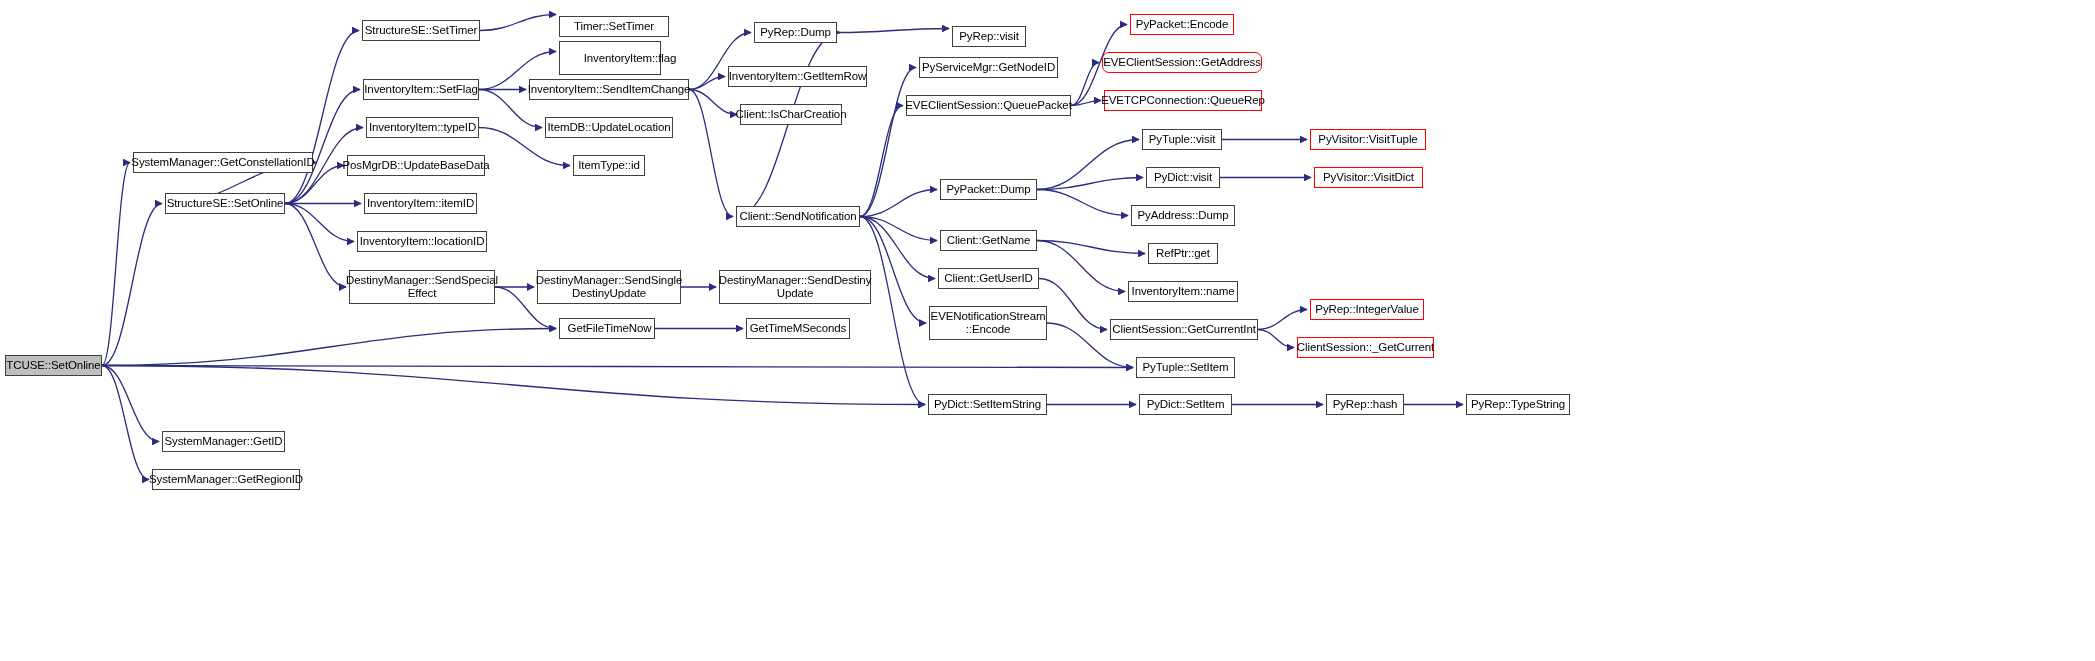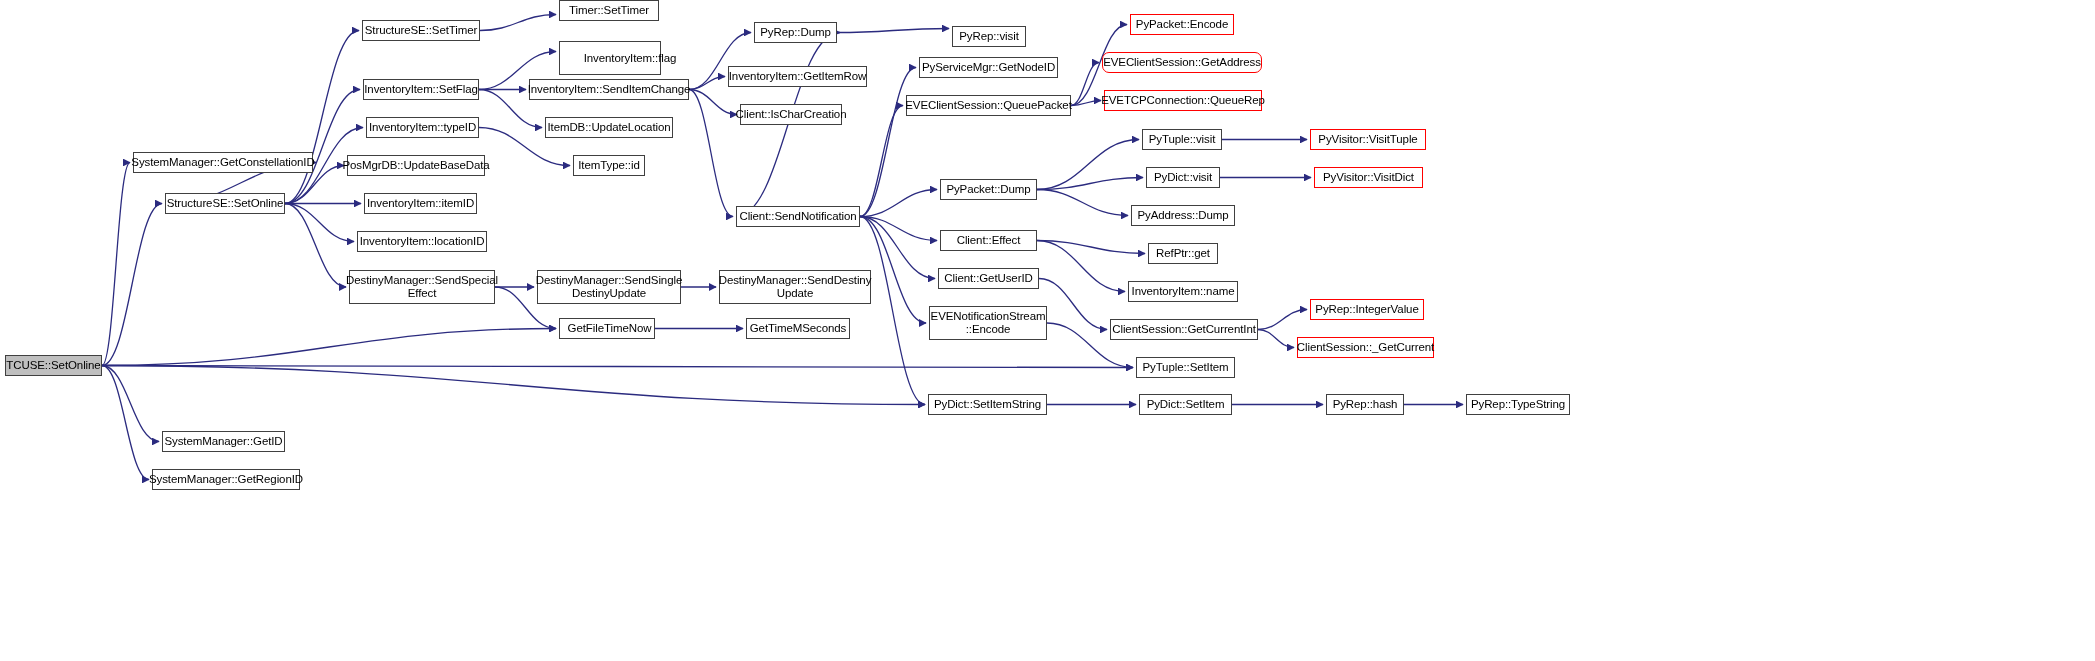--- a/index.html
+++ b/index.html
@@ -123,40 +123,40 @@
       <div class="node" style="left: 152px; top: 469px; width: 148px; height: 21px;">SystemManager::GetRegionID</div>
       <div class="node" style="left: 362px; top: 20px; width: 118px; height: 21px;">StructureSE::SetTimer</div>
       <div class="node" style="left: 363px; top: 79px; width: 116px; height: 21px;">InventoryItem::SetFlag</div>
       <div class="node" style="left: 366px; top: 117px; width: 113px; height: 21px;">InventoryItem::typeID</div>
       <div class="node" style="left: 347px; top: 155px; width: 138px; height: 21px;">PosMgrDB::UpdateBaseData</div>
       <div class="node" style="left: 364px; top: 193px; width: 113px; height: 21px;">InventoryItem::itemID</div>
       <div class="node" style="left: 357px; top: 231px; width: 130px; height: 21px;">InventoryItem::locationID</div>
       <div class="node" style="left: 349px; top: 270px; width: 146px; height: 34px;">DestinyManager::SendSpecial
 Effect</div>
       <div class="node" style="left: 559px; top: 318px; width: 96px; height: 21px; padding-left: 8px;">GetFileTimeNow</div>
-      <div class="node" style="left: 559px; top: 0; width: 100px; height: 21px;">Timer::SetTimer</div>
+      <div class="node" style="left: 559px; top: 16px; width: 110px; height: 21px;">Timer::SetTimer</div>
       <div class="node" style="left: 559px; top: 41px; width: 102px; height: 34px; padding-left: 43px;">InventoryItem::flag</div>
       <div class="node" style="left: 529px; top: 79px; width: 160px; height: 21px;">InventoryItem::SendItemChange</div>
       <div class="node" style="left: 545px; top: 117px; width: 128px; height: 21px;">ItemDB::UpdateLocation</div>
       <div class="node" style="left: 573px; top: 155px; width: 72px; height: 21px;">ItemType::id</div>
       <div class="node" style="left: 537px; top: 270px; width: 144px; height: 34px;">DestinyManager::SendSingle
 DestinyUpdate</div>
       <div class="node" style="left: 754px; top: 22px; width: 83px; height: 21px;">PyRep::Dump</div>
       <div class="node" style="left: 728px; top: 66px; width: 139px; height: 21px;">InventoryItem::GetItemRow</div>
       <div class="node" style="left: 740px; top: 104px; width: 102px; height: 21px;">Client::IsCharCreation</div>
       <div class="node" style="left: 736px; top: 206px; width: 124px; height: 21px;">Client::SendNotification</div>
       <div class="node" style="left: 719px; top: 270px; width: 152px; height: 34px;">DestinyManager::SendDestiny
 Update</div>
       <div class="node" style="left: 746px; top: 318px; width: 104px; height: 21px;">GetTimeMSeconds</div>
       <div class="node" style="left: 928px; top: 394px; width: 119px; height: 21px;">PyDict::SetItemString</div>
       <div class="node" style="left: 952px; top: 26px; width: 74px; height: 21px;">PyRep::visit</div>
       <div class="node" style="left: 919px; top: 57px; width: 139px; height: 21px;">PyServiceMgr::GetNodeID</div>
       <div class="node" style="left: 906px; top: 95px; width: 165px; height: 21px; text-align: right;">EVEClientSession::QueuePacket</div>
       <div class="node" style="left: 940px; top: 179px; width: 97px; height: 21px;">PyPacket::Dump</div>
-      <div class="node" style="left: 940px; top: 230px; width: 97px; height: 21px;">Client::Effect</div>
+      <div class="node" style="left: 940px; top: 230px; width: 97px; height: 21px;">Client::GetName</div>
       <div class="node" style="left: 938px; top: 268px; width: 101px; height: 21px;">Client::GetUserID</div>
       <div class="node" style="left: 929px; top: 306px; width: 118px; height: 34px;">EVENotificationStream
 ::Encode</div>
       <div class="node red" style="left: 1130px; top: 14px; width: 104px; height: 21px;">PyPacket::Encode</div>
       <div class="node red" style="left: 1102px; top: 52px; width: 160px; height: 21px; border-radius: 7px;">EVEClientSession::GetAddress</div>
       <div class="node red" style="left: 1104px; top: 90px; width: 158px; height: 21px;">EVETCPConnection::QueueRep</div>
       <div class="node" style="left: 1142px; top: 129px; width: 80px; height: 21px;">PyTuple::visit</div>
       <div class="node" style="left: 1146px; top: 167px; width: 74px; height: 21px;">PyDict::visit</div>
       <div class="node" style="left: 1131px; top: 205px; width: 104px; height: 21px;">PyAddress::Dump</div>
       <div class="node" style="left: 1148px; top: 243px; width: 70px; height: 21px;">RefPtr::get</div>

